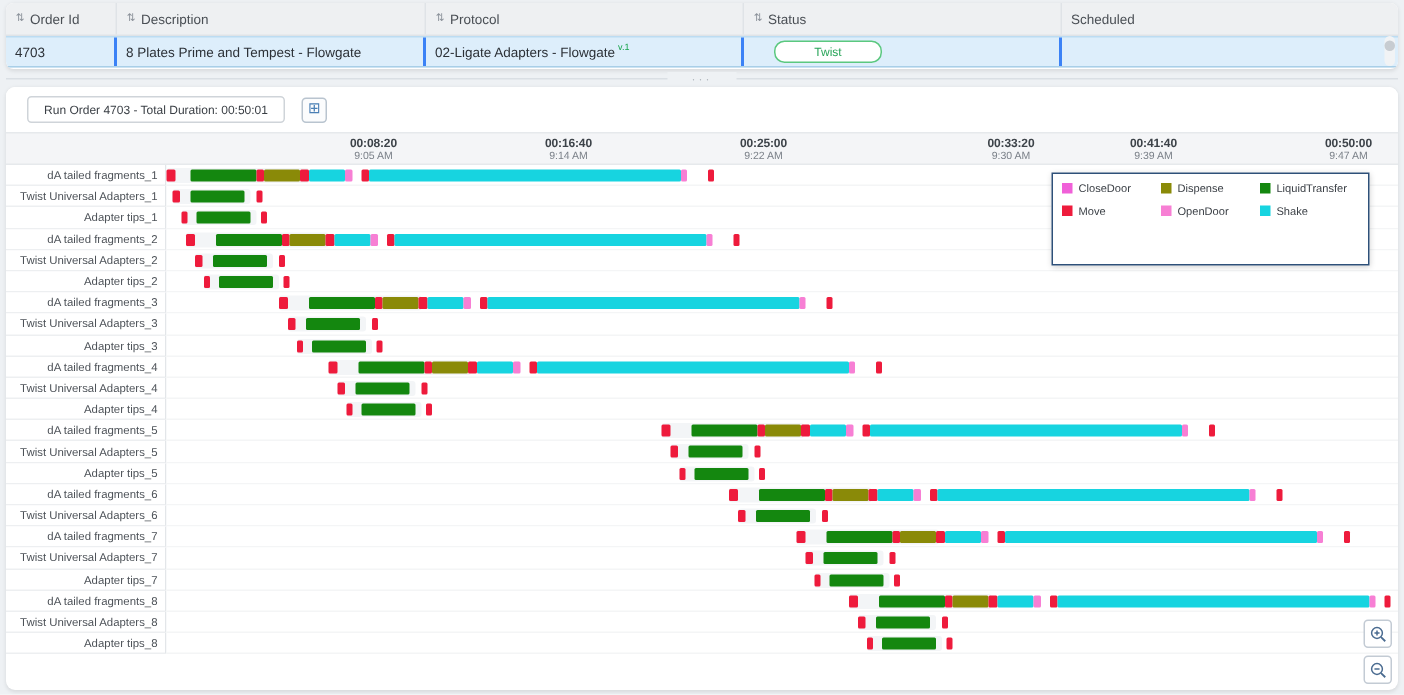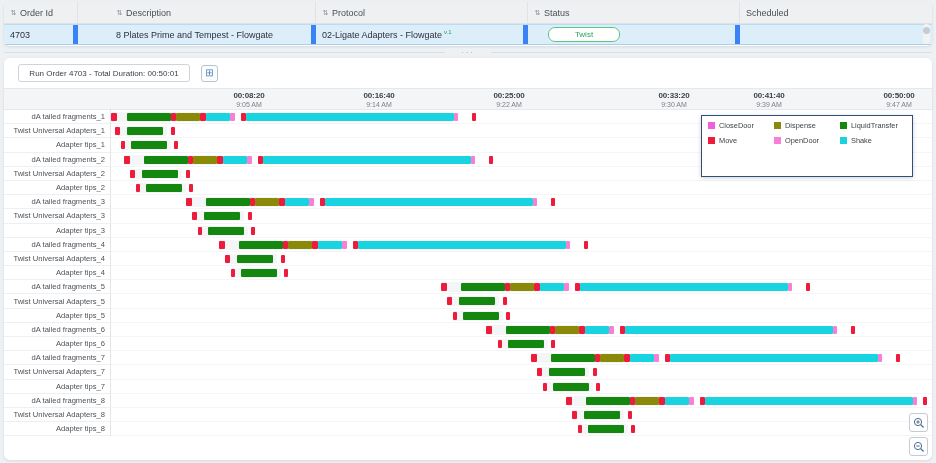--- a/index.html
+++ b/index.html
@@ -44,37 +44,37 @@
   }
   .th:last-child { border-right: none; }
   .sort-ic {
     display: inline-block;
     width: 7px; margin-right: 3px;
     font-size: 7px; line-height: 7px;
     color: #8a9099;
     text-align: center;
   }
   .col-order { width: 74px; }
-  .col-desc  { width: 206px; margin-left: 32px; }
+  .col-desc  { width: 206px; }
   .col-proto { width: 212px; }
   .col-status{ width: 212px; }
   .col-sched { flex: 1; }
 
   .orders-row {
     display: flex;
     height: 21px;
     background: #ddeefb;
     border-bottom: 1px solid #a9cfe8;
     border-top: 1px solid #bcdcf2;
   }
   .td {
     display: flex; align-items: center;
     font-size: 9px; color: #2c3137;
     padding-left: 6px;
-    border-right: 5px solid #3b82f6;
+    border-right: 2px solid #3b82f6;
     height: 100%;
   }
   .td:last-child { border-right: none; }
   .ver-sup {
     font-size: 6px; color: #17a34a;
     vertical-align: super; margin-left: 2px;
     position: relative; top: -3px;
   }
   .ready-pill {
     display: inline-flex; align-items: center; justify-content: center;
@@ -541,26 +541,26 @@
             <div class="seg" style="left: 468px; width: 6px; background: rgb(238, 27, 60);"></div>
             <div class="seg" style="left: 474px; width: 24px; background: rgb(23, 212, 224);"></div>
             <div class="seg" style="left: 498px; width: 5px; background: rgb(247, 127, 212);"></div>
             <div class="seg" style="left: 509px; width: 5px; background: rgb(238, 27, 60);"></div>
             <div class="seg" style="left: 514px; width: 208px; background: rgb(23, 212, 224);"></div>
             <div class="seg" style="left: 722px; width: 4px; background: rgb(247, 127, 212);"></div>
             <div class="seg" style="left: 740px; width: 4px; background: rgb(238, 27, 60);"></div>
           </div>
         </div>
         <div class="row">
-          <div class="row-label">Adapter tips_6</div>
-          <div class="row-track">
-            <div class="seg pad" style="left: 387px; width: 50px;"></div>
-            <div class="seg" style="left: 387px; width: 4px; background: rgb(238, 27, 60);"></div>
-            <div class="seg" style="left: 397px; width: 36px; background: rgb(20, 135, 15);"></div>
-            <div class="seg" style="left: 440px; width: 4px; background: rgb(238, 27, 60);"></div>
+          <div class="row-label">Twist Universal Adapters_6</div>
+          <div class="row-track">
+            <div class="seg pad" style="left: 381px; width: 52px;"></div>
+            <div class="seg" style="left: 381px; width: 5px; background: rgb(238, 27, 60);"></div>
+            <div class="seg" style="left: 393px; width: 36px; background: rgb(20, 135, 15);"></div>
+            <div class="seg" style="left: 437px; width: 4px; background: rgb(238, 27, 60);"></div>
           </div>
         </div>
         <div class="row">
           <div class="row-label">dA tailed fragments_7</div>
           <div class="row-track">
             <div class="seg pad" style="left: 420px; width: 95px;"></div>
             <div class="seg" style="left: 420px; width: 6px; background: rgb(238, 27, 60);"></div>
             <div class="seg" style="left: 440px; width: 44px; background: rgb(20, 135, 15);"></div>
             <div class="seg" style="left: 484px; width: 5px; background: rgb(238, 27, 60);"></div>
             <div class="seg" style="left: 489px; width: 24px; background: rgb(138, 138, 8);"></div>

